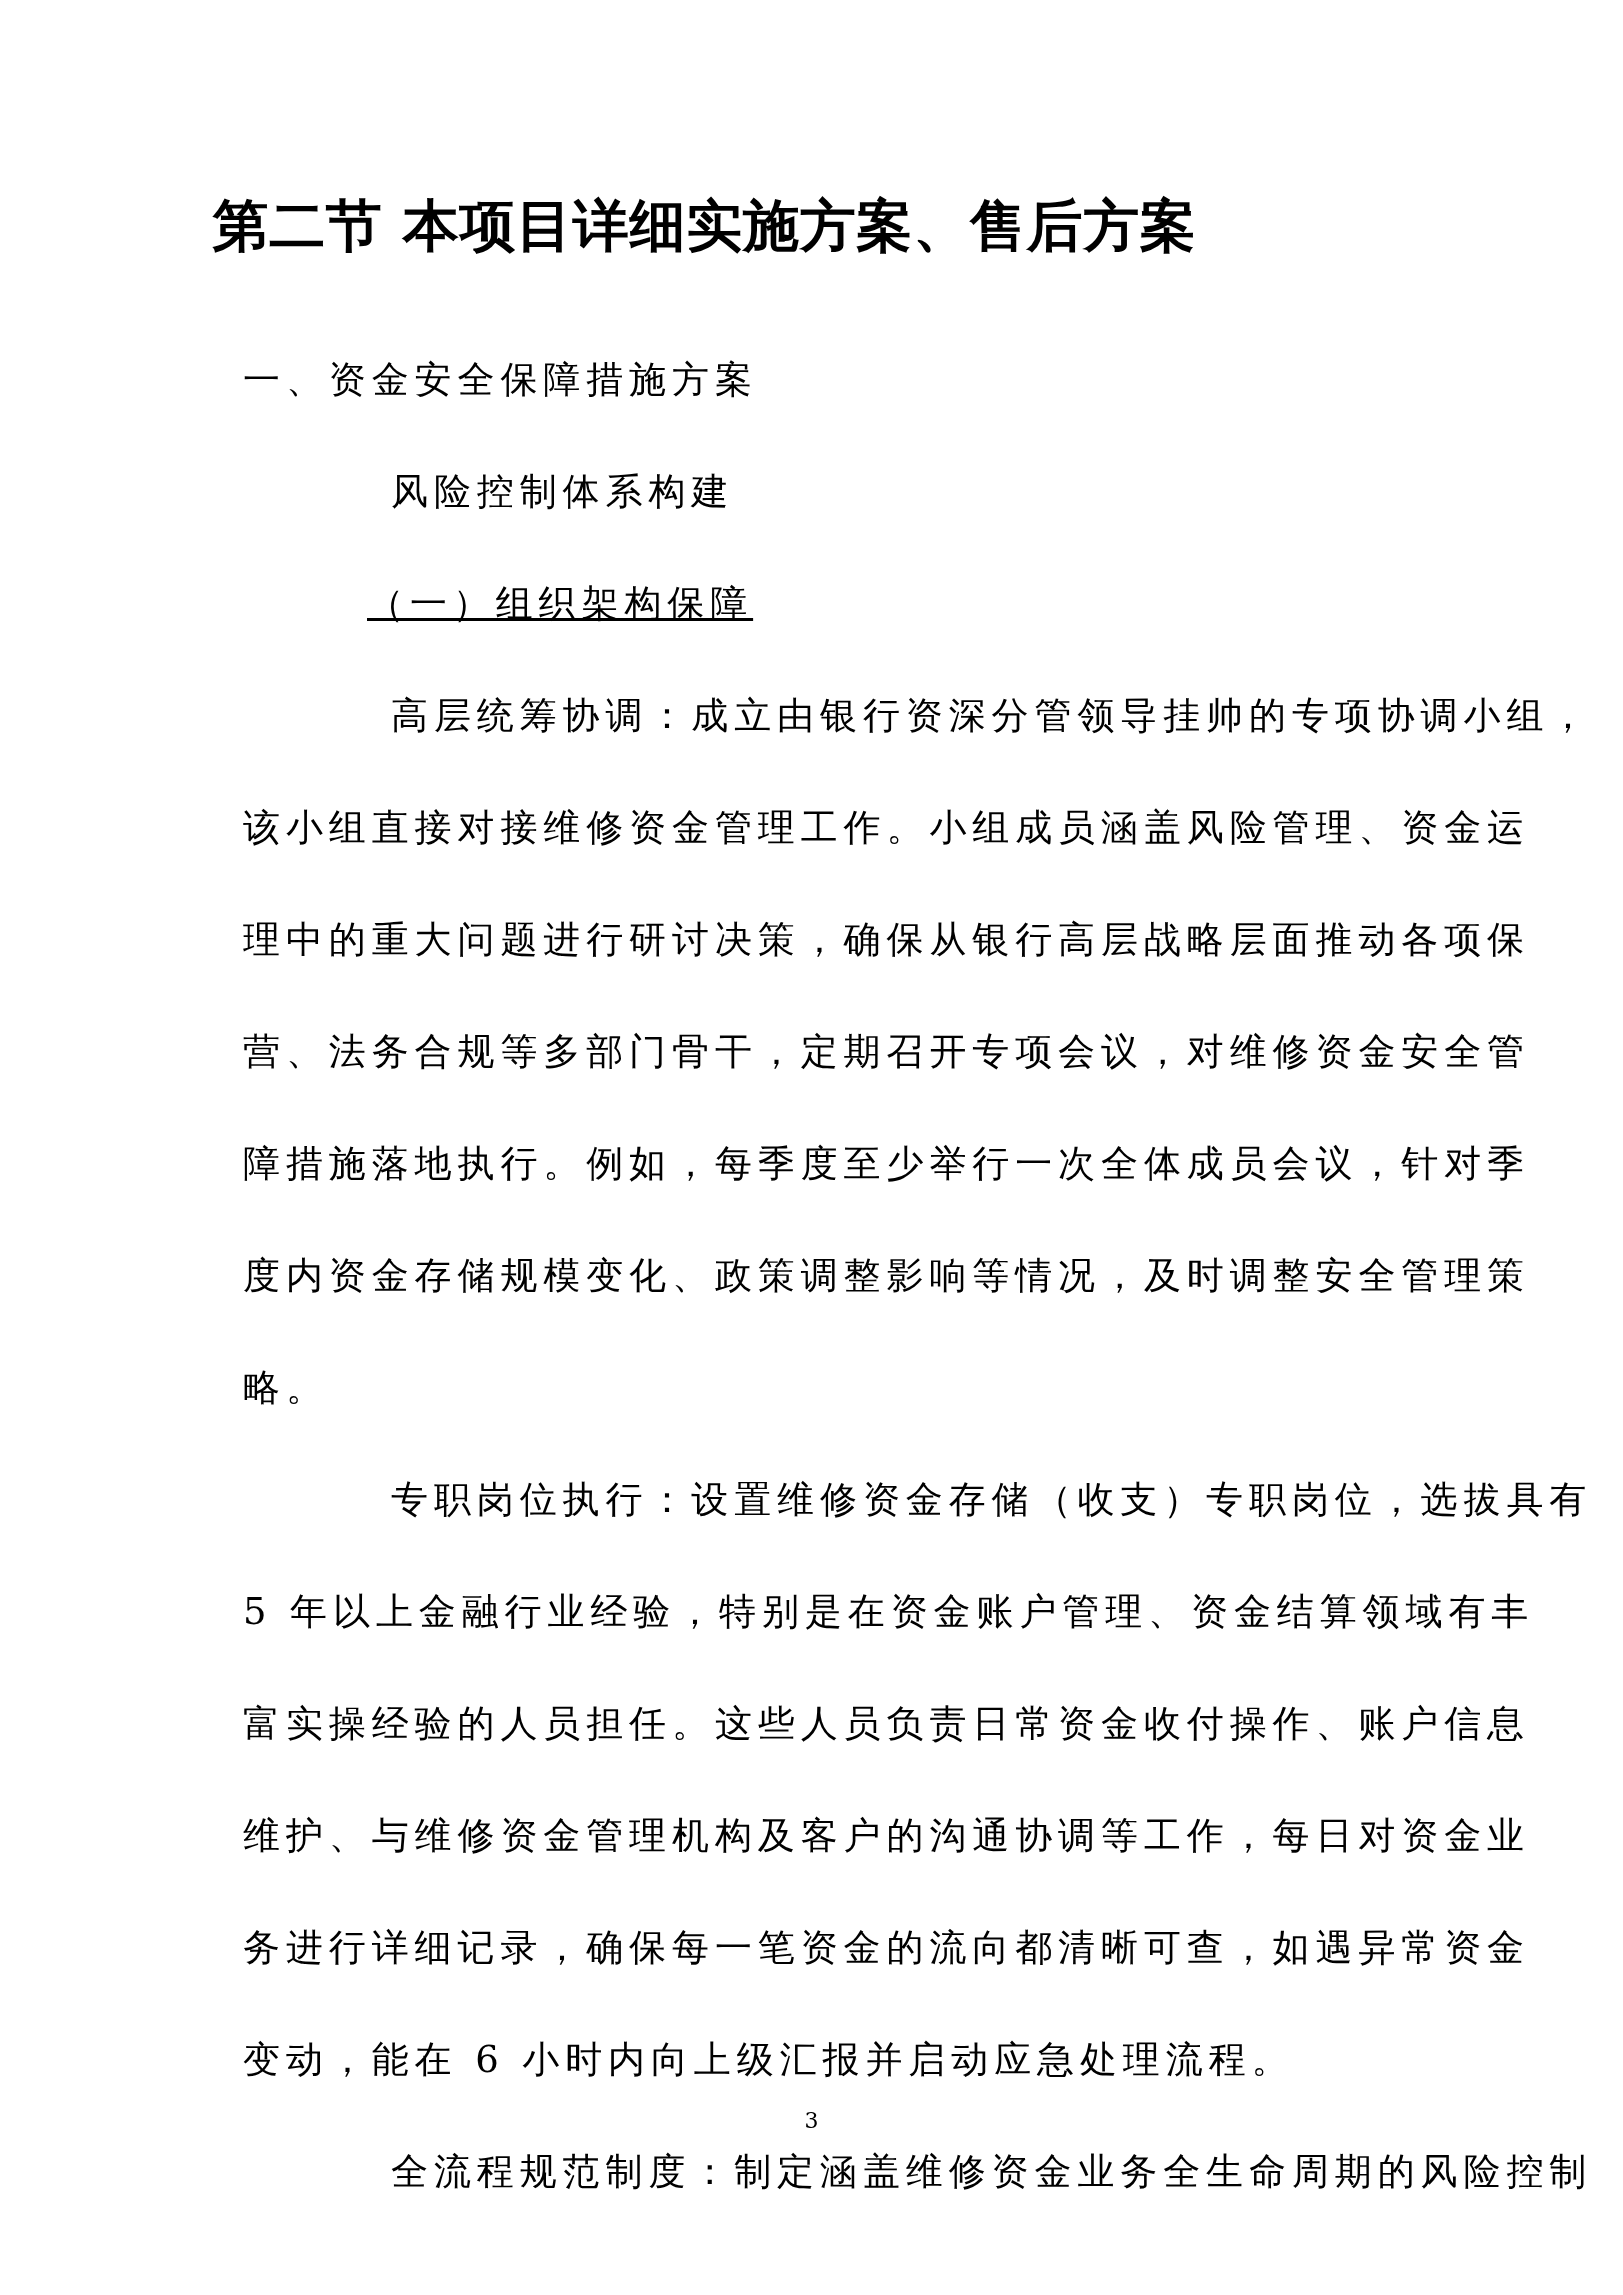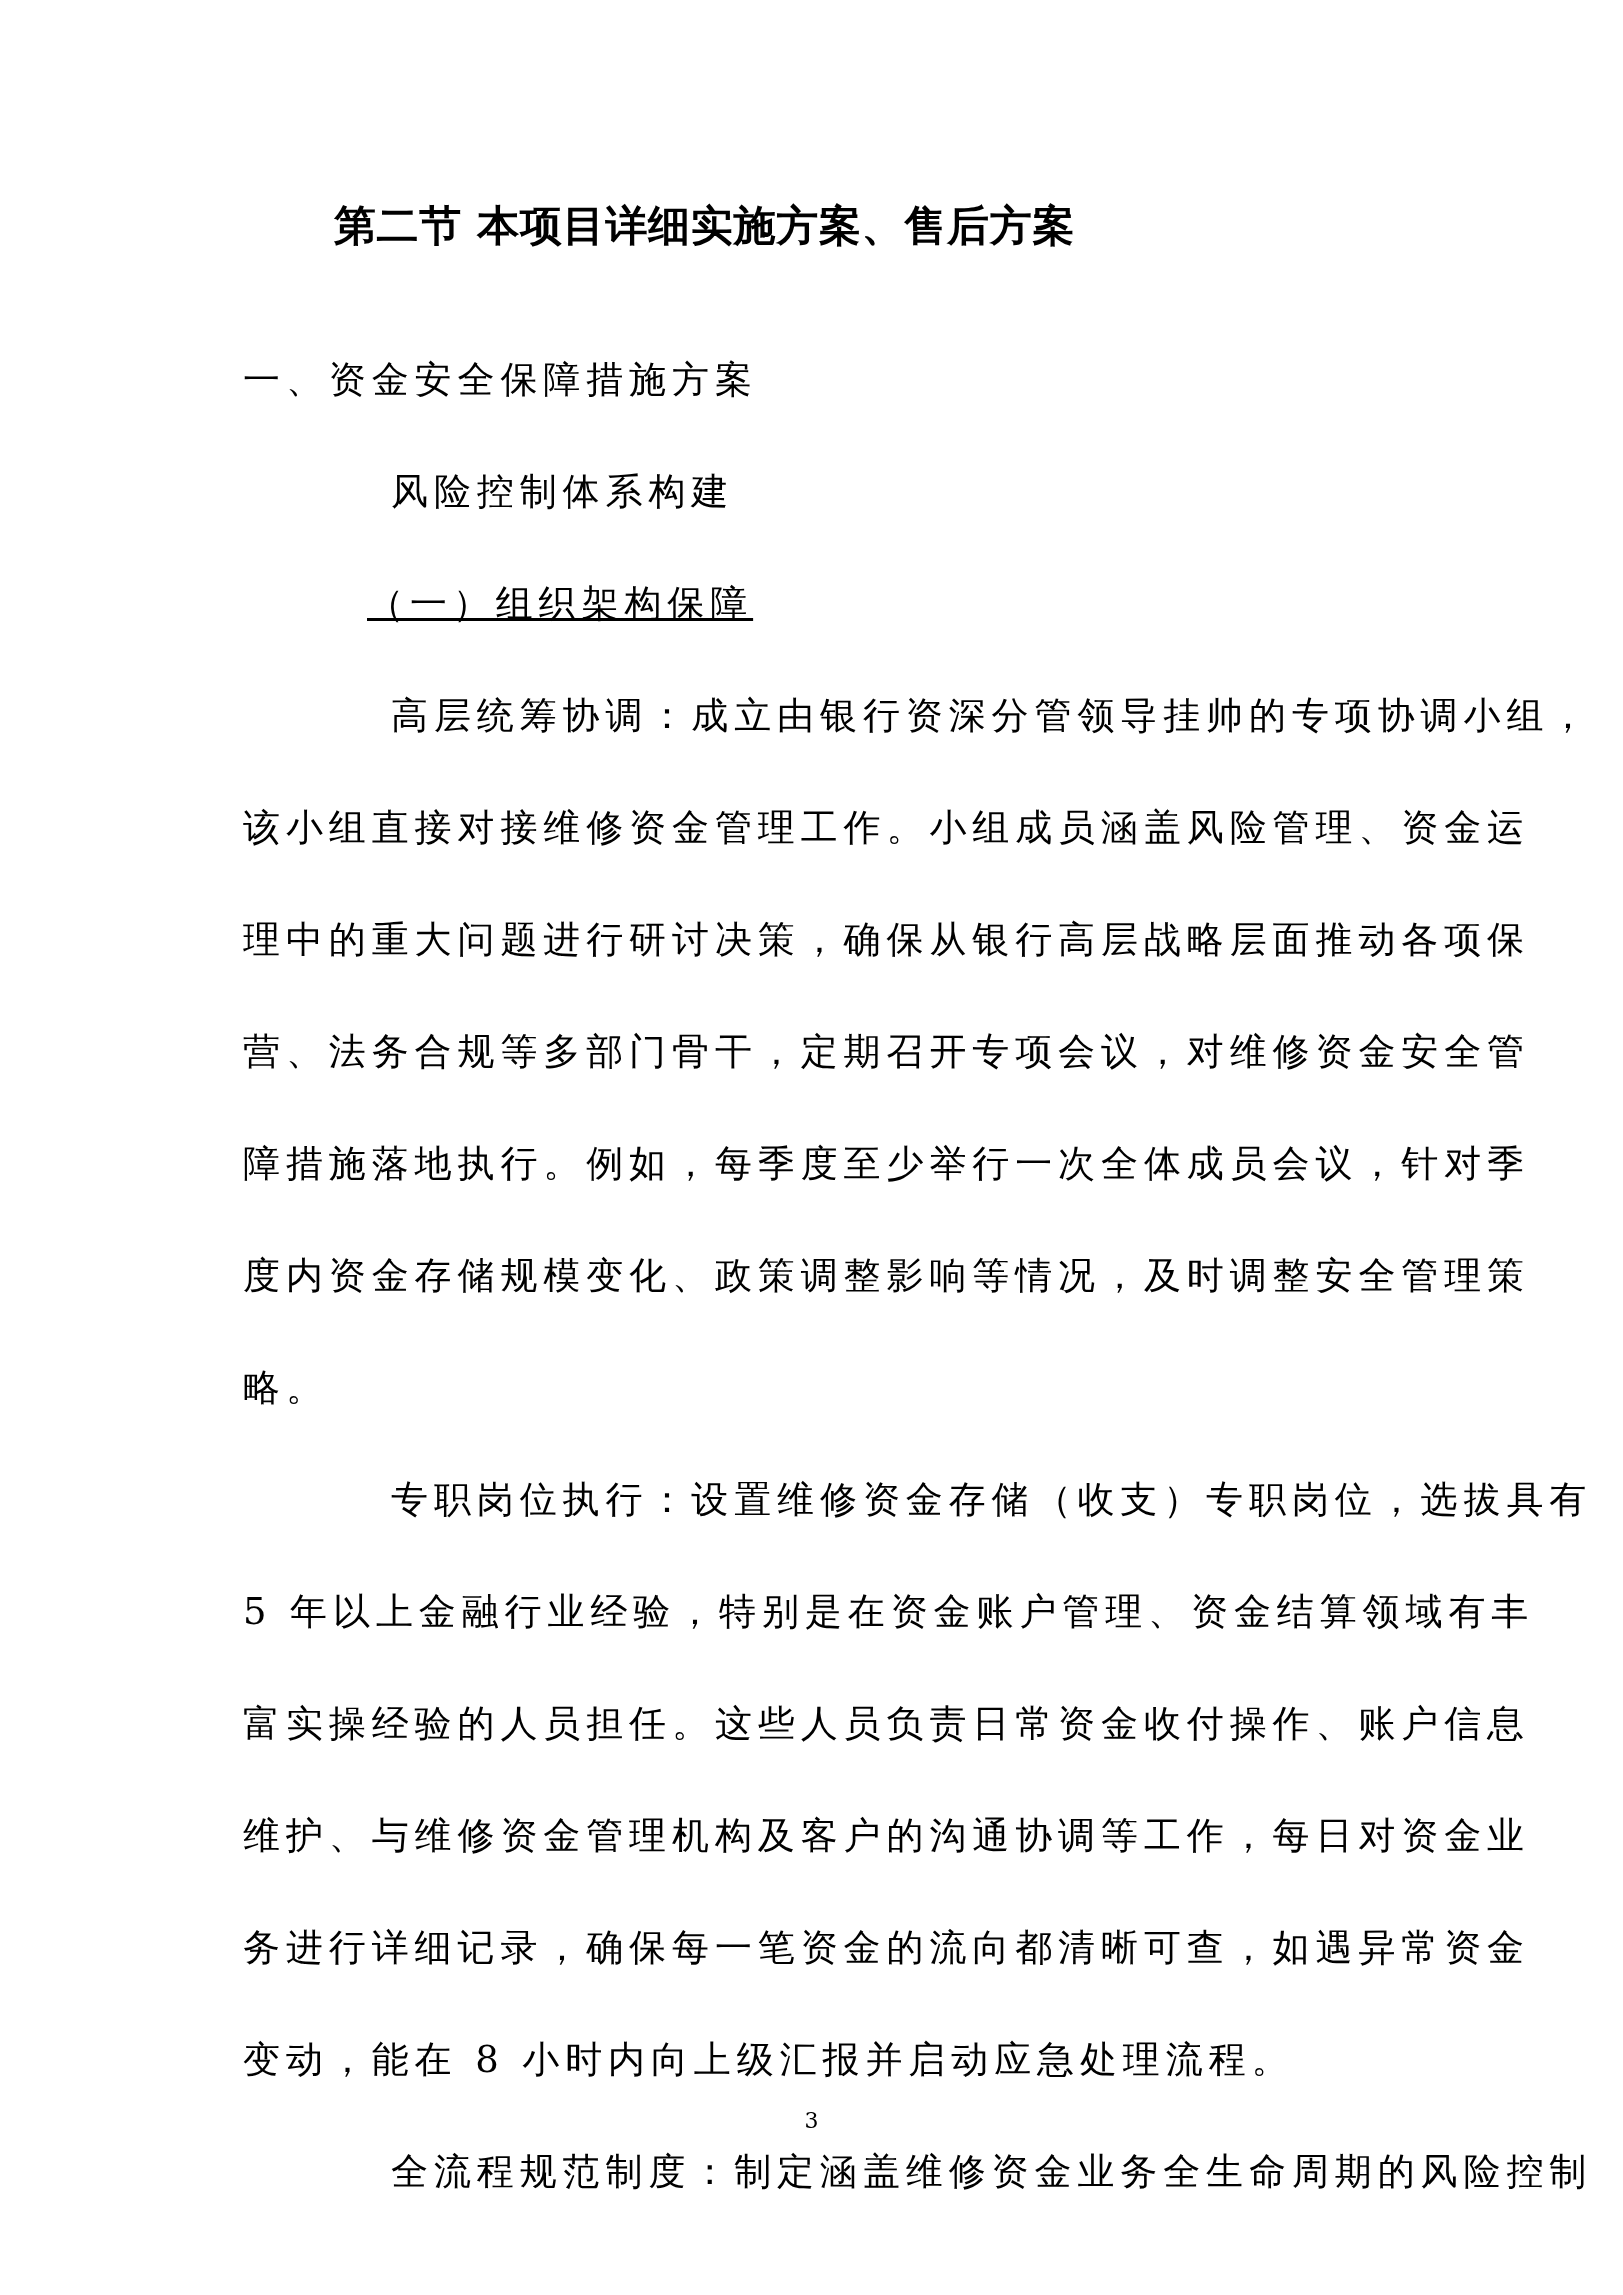--- a/index.html
+++ b/index.html
@@ -23,21 +23,21 @@
     background: #ffffff;
   }
   .title {
     position: absolute;
     top: 196px;
     left: 0;
     width: 1409px;
     text-align: center;
     font-family: "DejaVu Sans", "Liberation Sans", sans-serif;
     font-weight: bold;
-    font-size: 42px;
+    font-size: 56px;
     line-height: 59px;
     letter-spacing: 0.7px;
   }
   .body {
     position: absolute;
     top: 324px;
     left: 243px;
     width: 1142px;
     font-size: 37px;
     line-height: 112px;
@@ -81,20 +81,20 @@
     <span class="line flush justify">理中的重大问题进行研讨决策，确保从银行高层战略层面推动各项保</span>
     <span class="line flush justify">营、法务合规等多部门骨干，定期召开专项会议，对维修资金安全管</span>
     <span class="line flush justify">障措施落地执行。例如，每季度至少举行一次全体成员会议，针对季</span>
     <span class="line flush justify">度内资金存储规模变化、政策调整影响等情况，及时调整安全管理策</span>
     <span class="line flush">略。</span>
     <span class="line indent1 justify">专职岗位执行：设置维修资金存储（收支）专职岗位，选拔具有</span>
     <span class="line flush justify">5 年以上金融行业经验，特别是在资金账户管理、资金结算领域有丰</span>
     <span class="line flush justify">富实操经验的人员担任。这些人员负责日常资金收付操作、账户信息</span>
     <span class="line flush justify">维护、与维修资金管理机构及客户的沟通协调等工作，每日对资金业</span>
     <span class="line flush justify">务进行详细记录，确保每一笔资金的流向都清晰可查，如遇异常资金</span>
-    <span class="line flush">变动，能在 8 小时内向上级汇报并启动应急处理流程。</span>
+    <span class="line flush">变动，能在 6 小时内向上级汇报并启动应急处理流程。</span>
     <span class="line indent1 justify">全流程规范制度：制定涵盖维修资金业务全生命周期的风险控制</span>
 
   </div>
 
   <div class="page-number">3</div>
 </div>
 
 
 </body></html>

